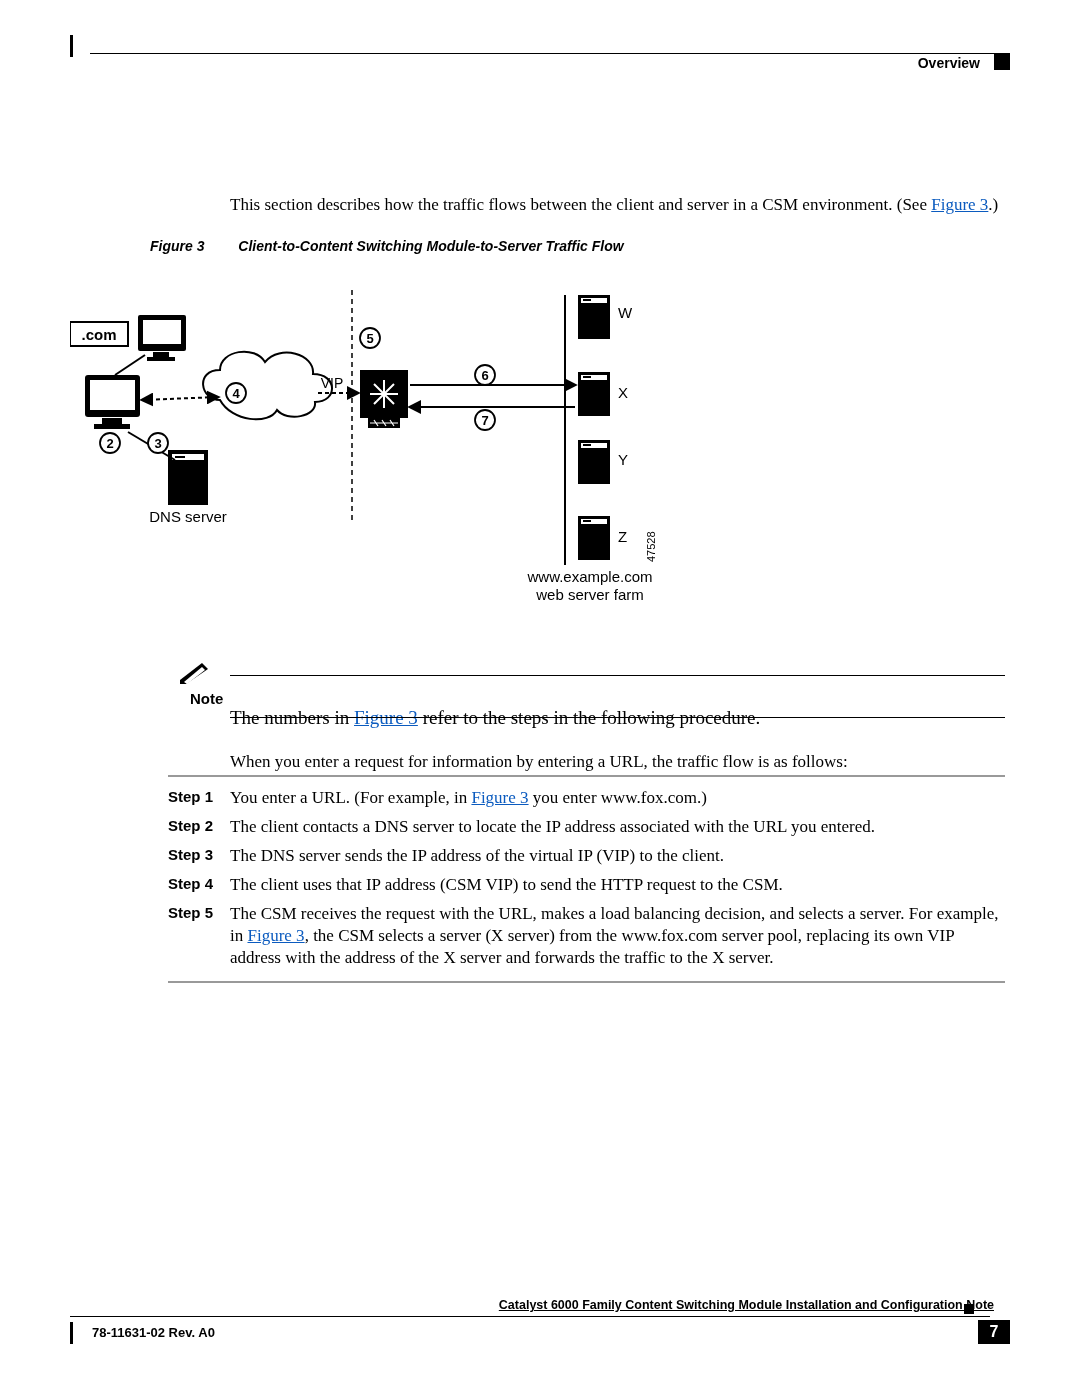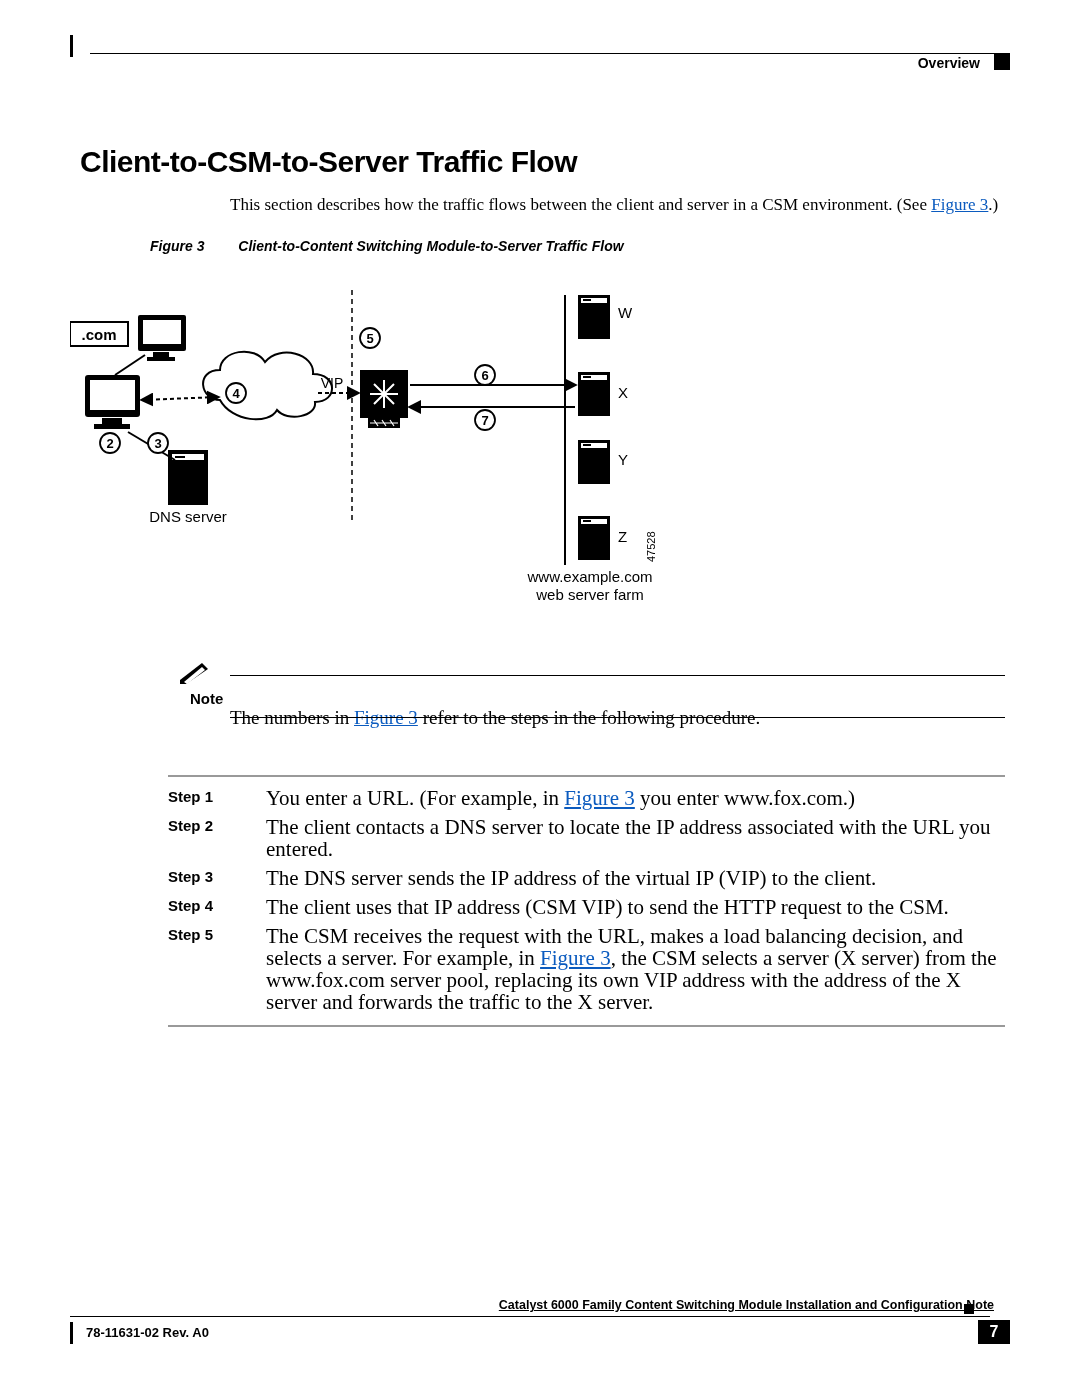--- a/index.html
+++ b/index.html
@@ -119,44 +119,43 @@
     width: 837px;
   }
   .step-row { display: flex; margin-bottom: 7px; }
   .step-label {
     flex: 0 0 62px;
     font: 700 15px Arial, Helvetica, sans-serif;
     padding-top: 1px;
   }
   .step-text {
     flex: 1;
-    font-size: 21px;
+    font-size: 17px;
     line-height: 22px;
-    margin-left: 36px;
   }
   .steps-rule-bot {
     border-top: 2px solid #999;
     margin-top: 12px;
   }
   
   .ftr-rule {
     position: absolute;
     left: 0; bottom: 45px;
     width: 920px;
     border-top: 1.5px solid #000;
   }
   .ftr-doc {
     position: absolute;
     right: 16px; bottom: 50px;
     font: 700 12.5px Arial, Helvetica, sans-serif;
     text-decoration: underline;
   }
   .ftr-rev {
     position: absolute;
-    left: 16px; bottom: 22px;
+    left: 22px; bottom: 22px;
     font: 700 13px Arial, Helvetica, sans-serif;
   }
   .ftr-tick {
     position: absolute;
     left: 0; bottom: 18px;
     width: 8px; height: 22px;
     border-left: 3px solid #000;
   }
   .ftr-pagebox {
     position: absolute;
@@ -178,21 +177,20 @@
 </head>
 <body>
 
 <div class="page">
 
   <div class="hdr-rule-top"></div>
   <div class="hdr-rule-right"></div>
   <div class="hdr-chapter">Overview</div>
   <div class="hdr-square"></div>
 
-  <h1 class="title">Client-to-CSM-to-Server Traffic Flow</h1>
 
   <p class="intro">
     <span>This section describes how the traffic flows between the client and server in a CSM environment. (See </span><a href="#" class="xref">Figure 3</a><span>.)</span>
   </p>
 
   <div class="fig-caption">
     <span class="fignum">Figure 3</span>
     <span>Client-to-Content Switching Module-to-Server Traffic Flow</span>
   </div>
 
@@ -317,20 +315,21 @@
     <path d="M2 20 L24 3 L30 9 L8 24 L2 24 Z" fill="#000"></path>
     <path d="M6 22 L24 7 L27 10 L9 24 Z" fill="#fff"></path>
   </svg>
   <div class="note-rule"></div>
   <div class="note-label">Note</div>
   <p class="note-text">
     <span>The numbers in </span><a href="#" class="xref">Figure 3</a><span> refer to the steps in the following procedure.</span>
   </p>
   <div class="note-rule2"></div>
 
+  <p class="intro2">When you enter a request for information by entering a URL, the traffic flow is as follows:</p>
 
   <div class="steps-rule-top"></div>
   <div class="steps">
     <div class="step-row">
       <div class="step-label">Step 1</div>
       <div class="step-text">
         <span>You enter a URL. (For example, in </span><a href="#" class="xref">Figure 3</a><span> you enter www.fox.com.)</span>
       </div>
     </div>
     <div class="step-row">

